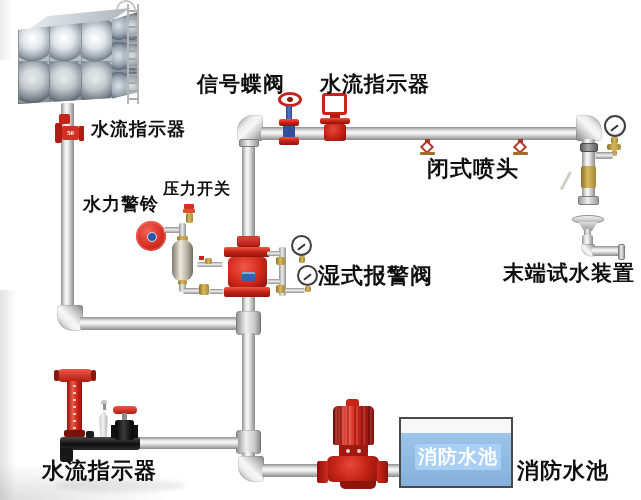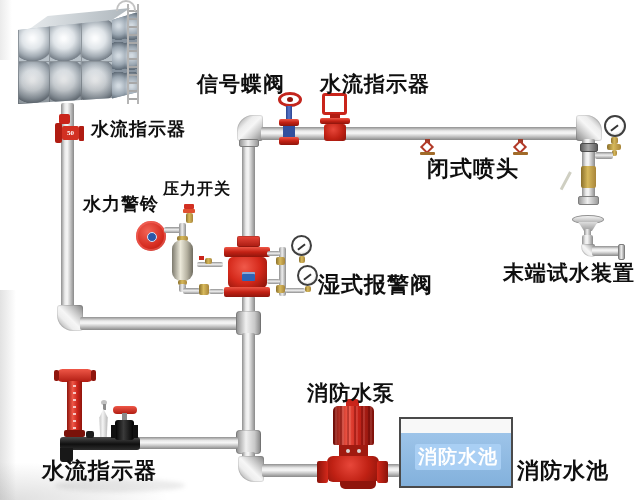--- a/index.html
+++ b/index.html
@@ -231,19 +231,18 @@
     <div class="abs" style="left:62px;top:63px;width:11px;height:22px;border-radius:2px;background:linear-gradient(90deg,#d5291b,#8a130a);"></div>
     <div class="abs" style="left:25px;top:83px;width:36px;height:8px;background:#8f150c;border-radius:0 0 5px 5px;"></div>
   </div>
 
   <div class="lbl" style="left:320px;top:73px;font-size:21px;">水流指示器</div>
   <div class="lbl" style="left:197px;top:73px;font-size:21px;">信号蝶阀</div>
   <div class="lbl" style="left:91px;top:120px;font-size:18px;">水流指示器</div>
   <div class="lbl" style="left:427px;top:157px;font-size:22px;">闭式喷头</div>
   <div class="lbl" style="left:163px;top:180px;font-size:16px;">压力开关</div>
   <div class="lbl" style="left:83px;top:195px;font-size:18px;">水力警铃</div>
-  <div class="lbl" style="left:318px;top:273px;font-size:22px;text-align:right;">湿式报警阀</div>
+  <div class="lbl" style="left:318px;top:264px;font-size:22px;text-align:right;">湿式报警阀</div>
   <div class="lbl" style="left:503px;top:262px;font-size:21px;">末端试水装置</div>
-  <div class="lbl" style="left:307px;top:382px;font-size:21px;">消防水泵</div>
   <div class="lbl" style="left:42px;top:459px;font-size:22px;">水流指示器</div>
   <div class="lbl" style="left:517px;top:459px;font-size:22px;">消防水池</div>
 
 </div>
 
 </body></html>

